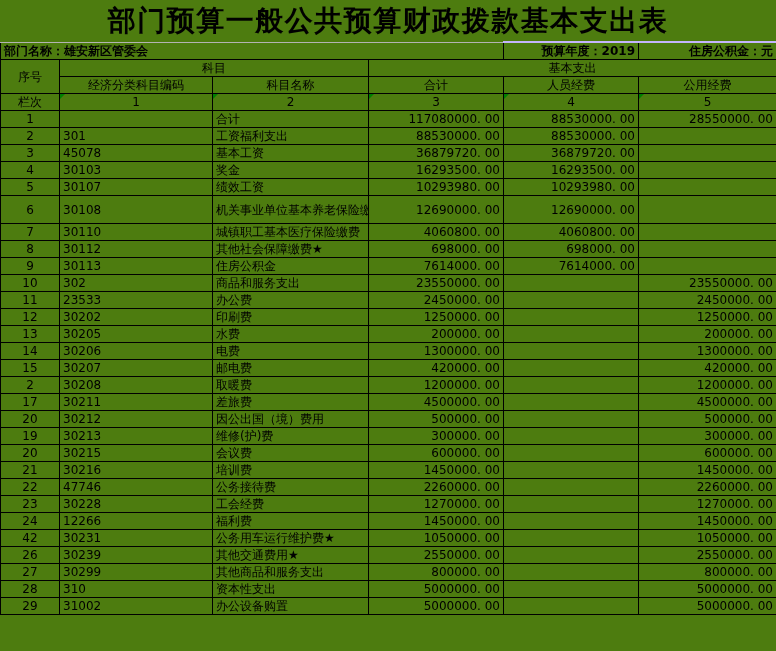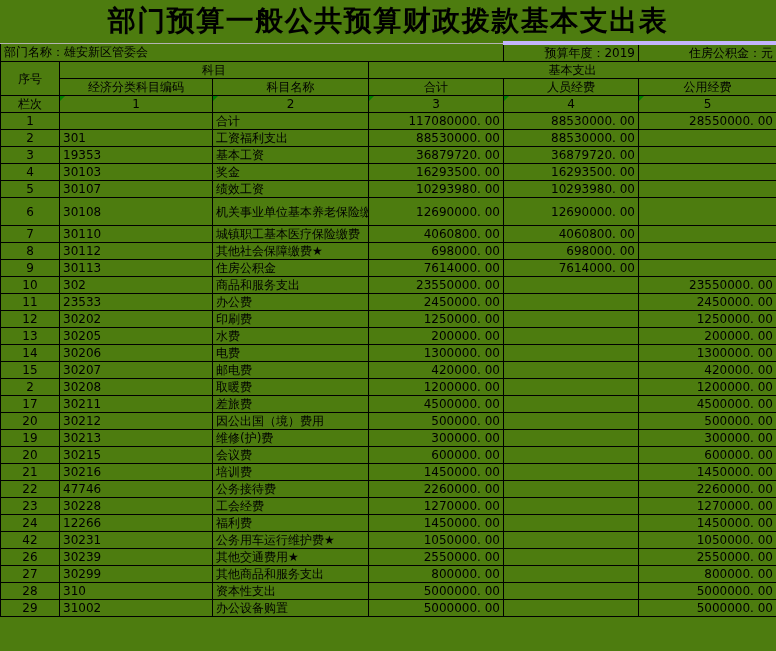--- a/index.html
+++ b/index.html
@@ -14,22 +14,22 @@
   }
   table.sheet {
     border-collapse:collapse; table-layout:fixed; width:776px;
   }
   table.sheet td, table.sheet th {
     border:1px solid #000; font-size:12px; font-weight:normal;
     padding:0 3px; height:16px; line-height:14px; overflow:hidden;
     vertical-align:middle; white-space:nowrap;
   }
   
-  tr.meta td { border-top:1px solid #b3b3b3; }
-  tr.meta td.dark-top { border-top:4px solid #c4b5fd; }
+  tr.meta td { border-top:1px solid #b3b3b3;font-weight:bold; }
+  tr.meta td.dark-top { border-top:2px solid #c4b5fd; }
   td.l, th.l { text-align:left; }
   td.c, th.c { text-align:center; }
   td.r, th.r { text-align:right; }
   td.name { white-space:normal; line-height:13px; padding:0 2px; }
   tr.tall td { height:27px; }
   td.flagcell { position:relative; }
   .flag {
     position:absolute; top:0; left:0; width:0; height:0;
     border-top:5px solid #008000; border-right:5px solid transparent;
   }
@@ -93,21 +93,21 @@
         <tr>
           <td class="c">2</td>
           <td class="l">301</td>
           <td class="l name">工资福利支出</td>
           <td class="r">88530000. 00</td>
           <td class="r">88530000. 00</td>
           <td class="r"></td>
         </tr>
         <tr>
           <td class="c">3</td>
-          <td class="l">19353</td>
+          <td class="l">45078</td>
           <td class="l name">基本工资</td>
           <td class="r">36879720. 00</td>
           <td class="r">36879720. 00</td>
           <td class="r"></td>
         </tr>
         <tr>
           <td class="c">4</td>
           <td class="l">30103</td>
           <td class="l name">奖金</td>
           <td class="r">16293500. 00</td>

